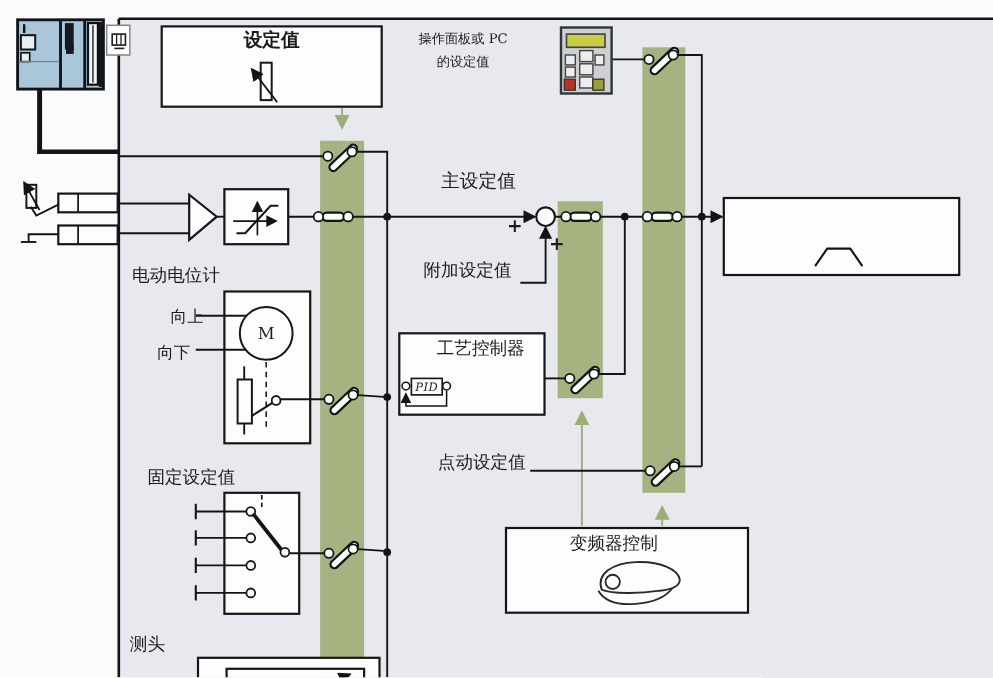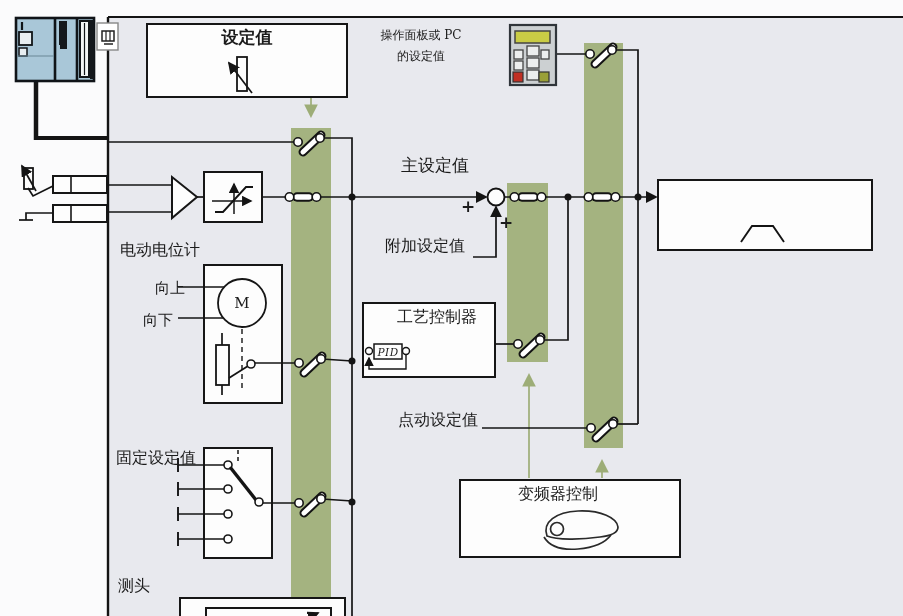--- a/index.html
+++ b/index.html
@@ -255,18 +255,18 @@
 <div class="lbl fs17" style="left:401px;top:155px;">主设定值</div>
 <div class="lbl fs16" style="left:385px;top:236px;">附加设定值</div>
 <div class="lbl plus" style="left:461px;top:196px;">+</div>
 <div class="lbl plus" style="left:499px;top:212px;">+</div>
 <div class="lbl fs16" style="left:120px;top:240px;">电动电位计</div>
 <div class="lbl fs15" style="left:143px;top:279px;margin-left:12px;">向上</div>
 <div class="lbl fs15" style="left:143px;top:311px;">向下</div>
 <div class="lbl center fs15" style="left:231px;top:294px;width:22px;">M</div>
 <div class="lbl center fs16" style="left:379px;top:307px;width:116px;">工艺控制器</div>
 <div class="lbl center" id="lbl-pid" style="left:374px;top:346px;width:28px;font-style:italic;">PID</div>
-<div class="lbl fs16" style="left:116px;top:424px;margin-top:24px;">固定设定值</div>
+<div class="lbl fs16" style="left:134px;top:424px;">固定设定值</div>
 <div class="lbl fs16" style="left:398px;top:410px;">点动设定值</div>
 <div class="lbl center fs16" style="left:460px;top:484px;width:196px;">变频器控制</div>
 <div class="lbl fs16" style="left:118px;top:576px;">测头</div>
 
 </div>
 
 </body></html>

